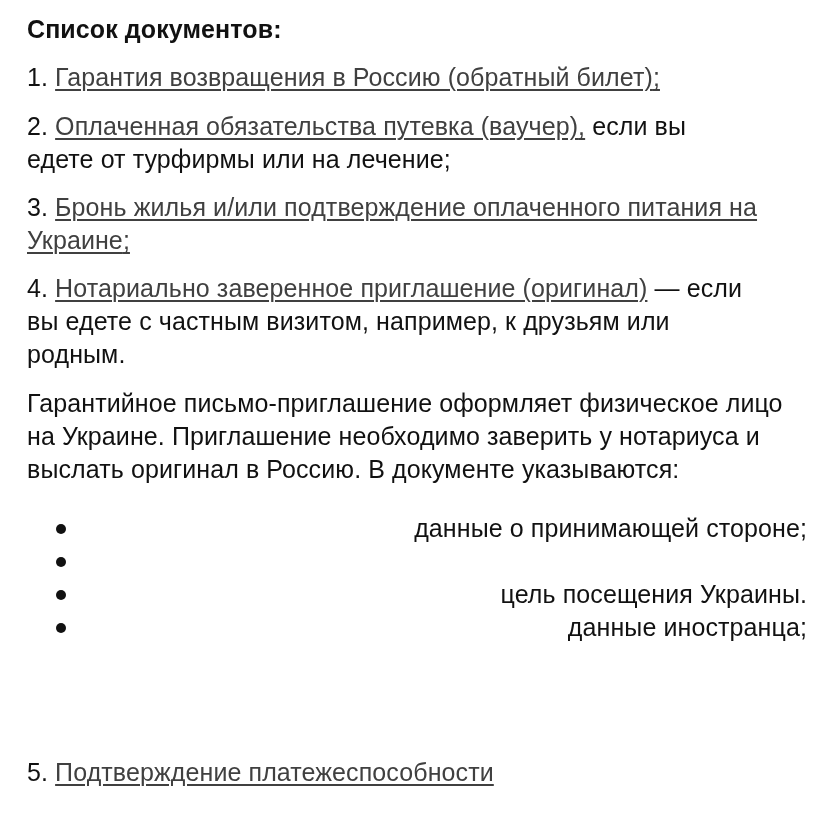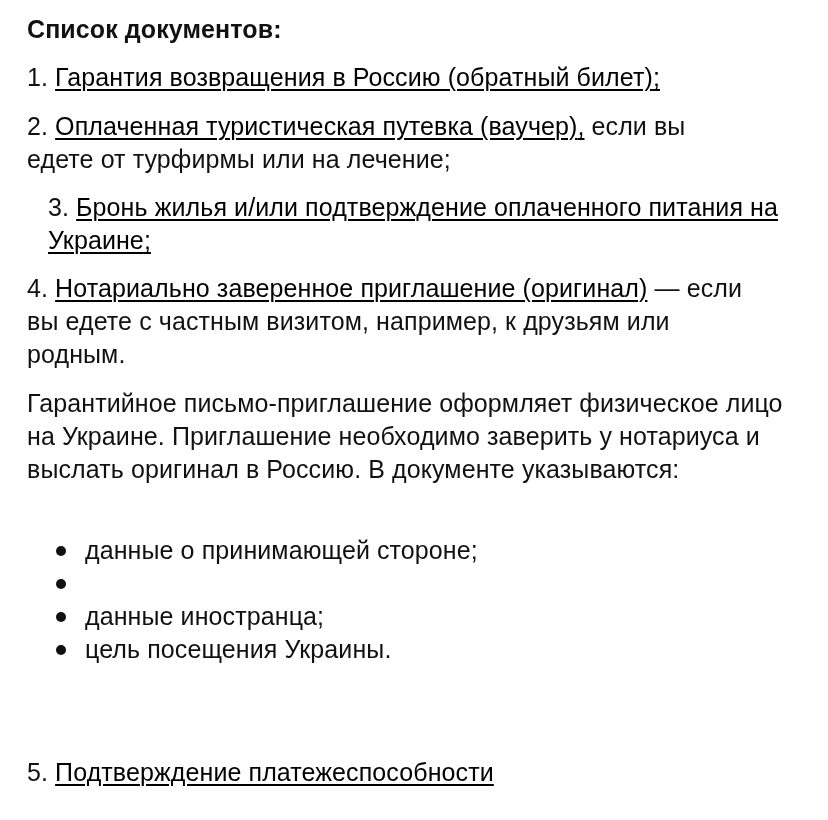--- a/index.html
+++ b/index.html
@@ -28,21 +28,21 @@
       width: 780px;
       margin: 0;
     }
     .heading {
       font-weight: bold;
     }
     .u {
       text-decoration: underline;
       text-decoration-thickness: 2px;
       text-underline-offset: 3px;
-      color: #000000;
+      color: #404040;
       cursor: pointer;
     }
     .b {
       font-weight: bold;
     }
     ul.bullets {
       position: absolute;
       left: 27px;
       width: 780px;
       margin: 0;
@@ -71,40 +71,40 @@
 
   <p class="block heading" style="top:13px;">Список документов:</p>
 
   <p class="block" style="top:61px;">
     <span>1.</span>
     <a class="u">Гарантия возвращения в Россию (обратный билет)</a><span class="u">;</span>
   </p>
 
   <p class="block" style="top:110px; width:720px;">
     <span>2.</span>
-    <a class="u">Оплаченная туристическая путевка (ваучер)</a><span class="u">,</span><span> если вы едете от турфирмы или на лечение;</span>
+    <a class="u">Оплаченная обязательства путевка (ваучер)</a><span class="u">,</span><span> если вы едете от турфирмы или на лечение;</span>
   </p>
 
-  <p class="block" style="top:191px;margin-left:21px;">
+  <p class="block" style="top:191px;">
     <span>3.</span>
     <a class="u">Бронь жилья и/или подтверждение оплаченного питания на Украине</a><span class="u">;</span>
   </p>
 
   <p class="block" style="top:272px; width:740px;">
     <span>4.</span>
     <a class="u">Нотариально заверенное приглашение (оригинал)</a><span> — если вы едете с частным визитом, например, к друзьям или родным.</span>
   </p>
 
   <p class="block" style="top:387px; width:770px;">Гарантийное письмо-приглашение оформляет физическое лицо на Украине. Приглашение необходимо заверить у нотариуса и выслать оригинал в Россию. В документе указываются:</p>
 
-  <ul class="bullets" style="top:534px;">
+  <ul class="bullets" style="top:512px;text-align:right;">
     <li><span class="dot"></span><span>данные о принимающей стороне;</span></li>
     <li><span class="dot"></span></li>
+    <li><span class="dot"></span><span>цель посещения Украины.</span></li>
     <li><span class="dot"></span><span>данные иностранца;</span></li>
-    <li><span class="dot"></span><span>цель посещения Украины.</span></li>
   </ul>
 
 
   <p class="block" style="top:756px;">
     <span>5.</span>
     <a class="u">Подтверждение платежеспособности</a>
   </p>
 
 </div>
 

